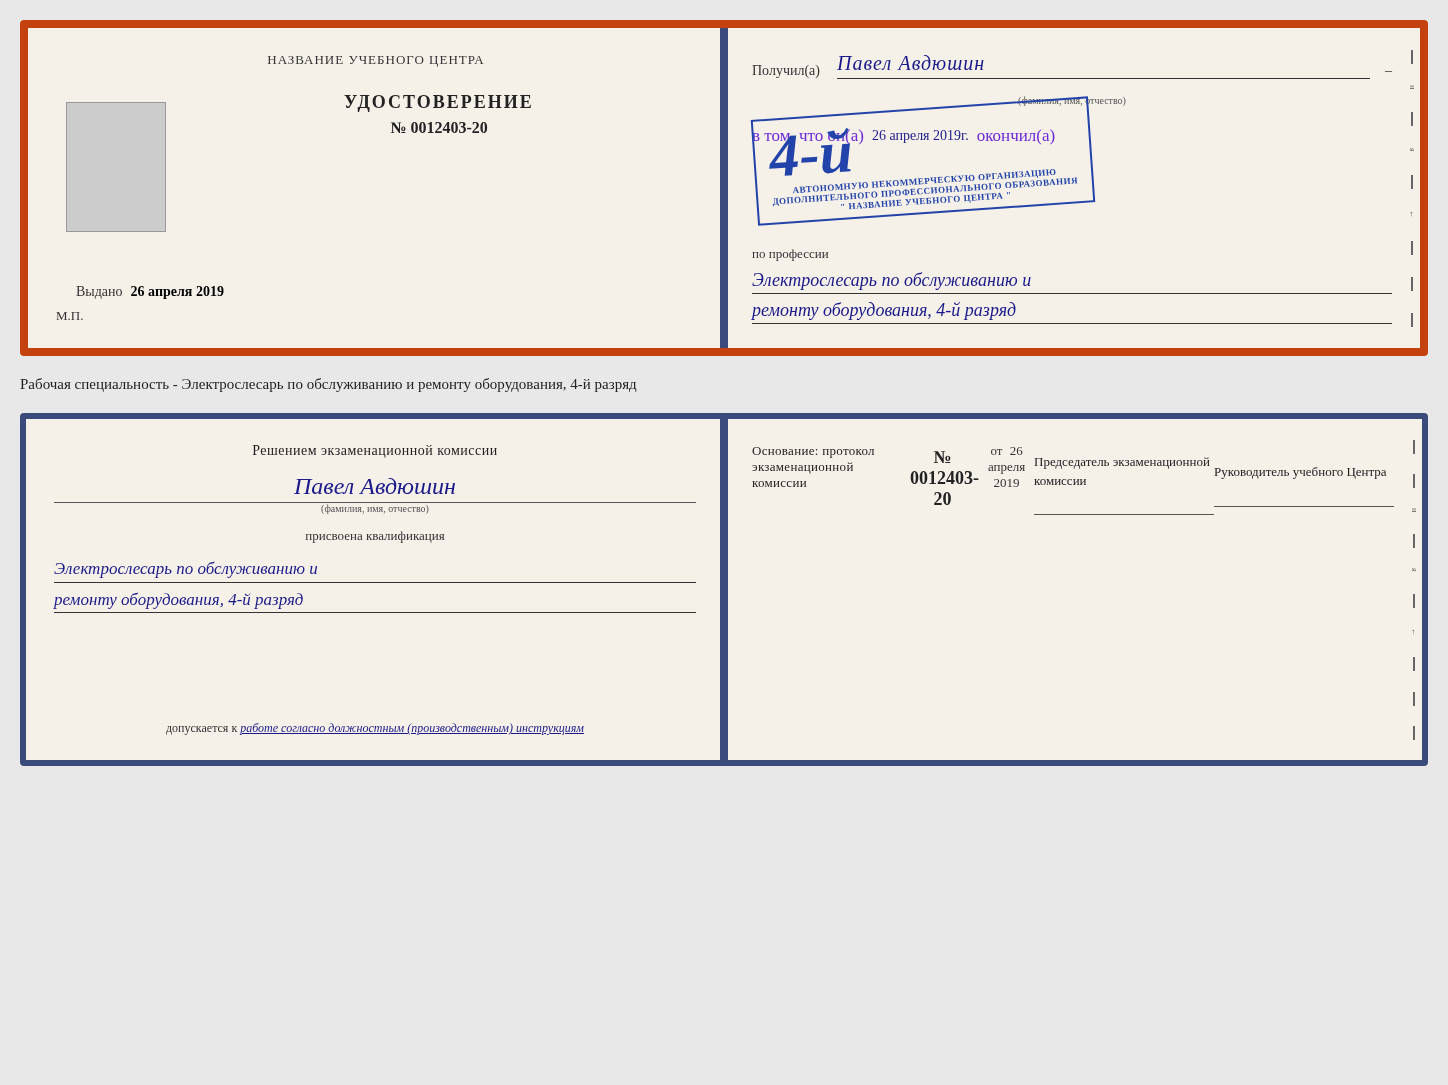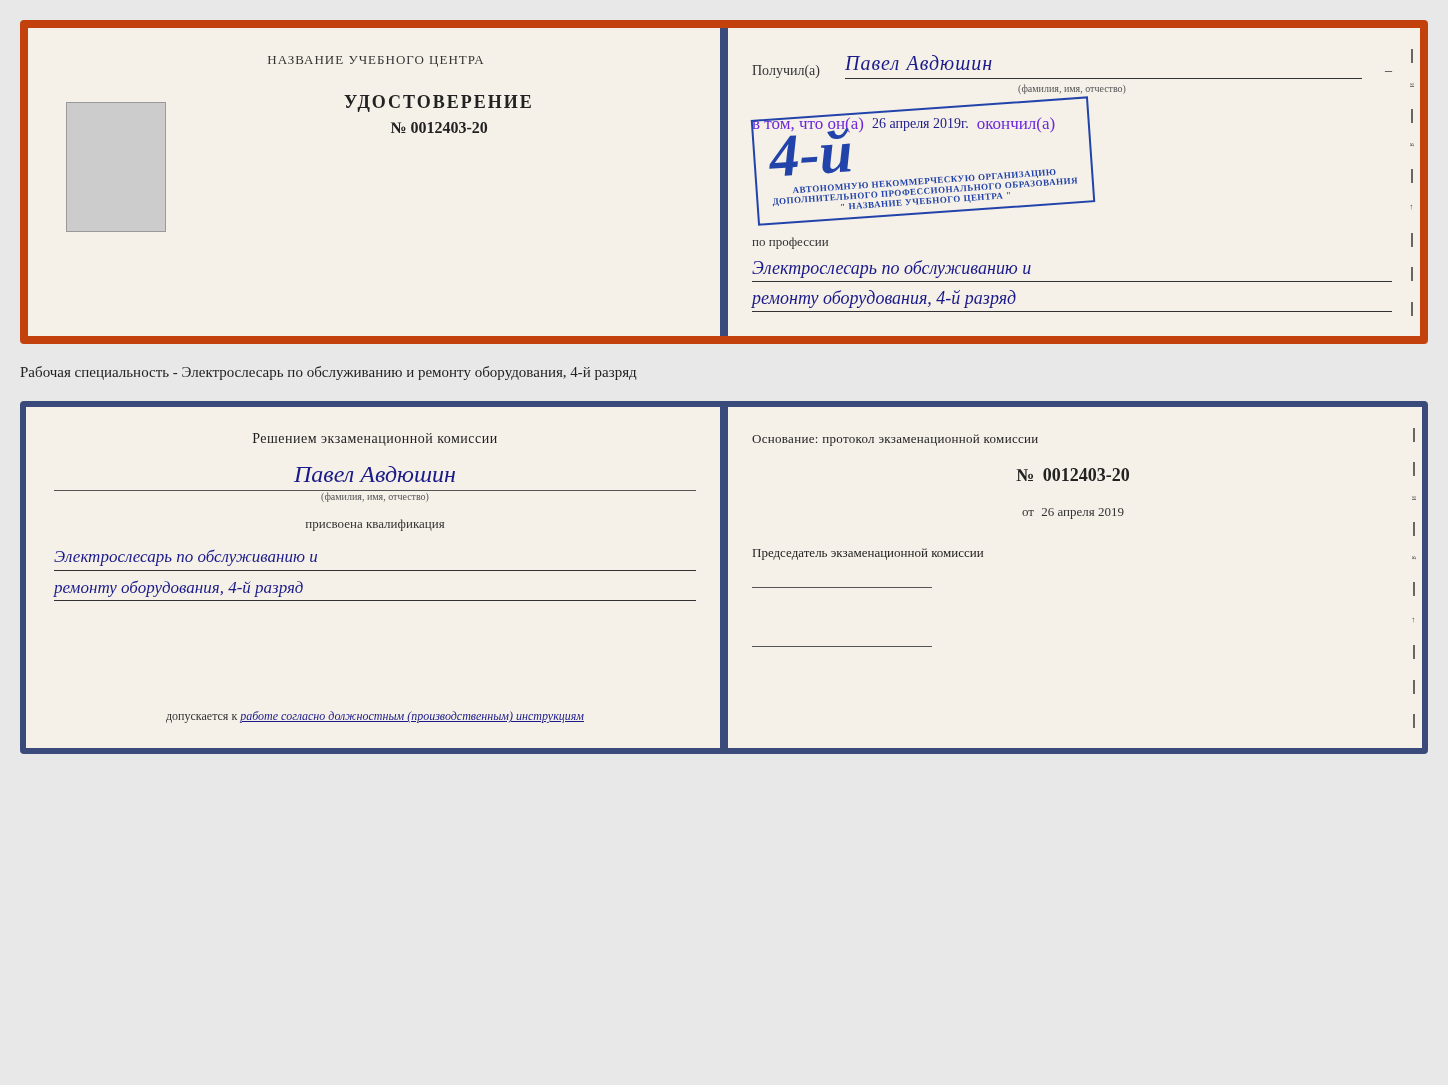--- a/index.html
+++ b/index.html
@@ -121,22 +121,22 @@
     .mp-label {
       align-self: flex-start;
       font-size: 13px;
       color: #333;
       margin-top: 4px;
     }
 
     .recipient-line {
       display: flex;
       align-items: flex-end;
-      gap: 19px;
-      margin-bottom: 4px;
+      gap: 11px;
+      margin-bottom: 16px;
     }
 
     .recipient-label {
       font-size: 14px;
       color: #333;
       white-space: nowrap;
     }
 
     .recipient-name {
       font-size: 22px;
@@ -299,22 +299,22 @@
 
     .admission-text .italic-underline {
       font-style: italic;
       text-decoration: underline;
       color: #1a1a8a;
     }
 
     
     .bottom-right {
       display: flex;
-      flex-direction: column;
-      gap: 14px;
+      flex-direction: row;
+      gap: 0;
     }
 
     .basis-label {
       font-size: 13px;
       color: #222;
       letter-spacing: 0.3px;
     }
 
     .protocol-number {
       font-size: 18px;
@@ -414,20 +414,27 @@
         <div class="left-photo"></div>
         <div class="left-center">
           <div class="doc-title">УДОСТОВЕРЕНИЕ</div>
           <div class="doc-number">
             <span>№</span>
             <span style="font-weight:bold;">0012403-20</span>
           </div>
         </div>
       </div>
 
+      <div style="width:100%; margin-top: auto; padding-top: 20px;">
+        <div class="issued-line">
+          <span class="issued-label">Выдано</span>
+          <span class="issued-date" style="margin-left:4px;">26 апреля 2019</span>
+        </div>
+        <div class="mp-label" style="margin-top:8px;">М.П.</div>
+      </div>
     </div>
 
     <div class="doc-right right-page-content">
 
       <div class="stamp-wrapper">
         <div class="big-stamp-grade">4-й</div>
         <div class="stamp-text" style="font-size:9px; color:#2244aa; font-weight:bold; text-align:center; letter-spacing:0.5px;">АВТОНОМНУЮ НЕКОММЕРЧЕСКУЮ ОРГАНИЗАЦИЮ</div>
         <div class="stamp-text" style="font-size:9px; color:#2244aa; font-weight:bold; text-align:center; letter-spacing:0.5px;">ДОПОЛНИТЕЛЬНОГО ПРОФЕССИОНАЛЬНОГО ОБРАЗОВАНИЯ</div>
         <div class="stamp-text" style="font-size:9px; color:#2244aa; font-weight:bold; text-align:center; letter-spacing:0.5px;">" НАЗВАНИЕ УЧЕБНОГО ЦЕНТРА "</div>
       </div>
@@ -513,20 +520,21 @@
         <span>от</span>
         <span style="margin-left:4px;">26 апреля 2019</span>
       </div>
 
       <div class="committee-section">
         <div class="committee-label">Председатель экзаменационной комиссии</div>
         <div class="signature-line"></div>
       </div>
 
       <div class="committee-section" style="margin-top:20px;">
+        <div class="committee-label">Руководитель учебного Центра</div>
         <div class="signature-line"></div>
       </div>
 
       <div class="doc-right-side-bar">
         <div class="vbar-segment"></div>
         <div class="vbar-segment"></div>
         <div class="vbar-text">и</div>
         <div class="vbar-segment"></div>
         <div class="vbar-text">я</div>
         <div class="vbar-segment"></div>

